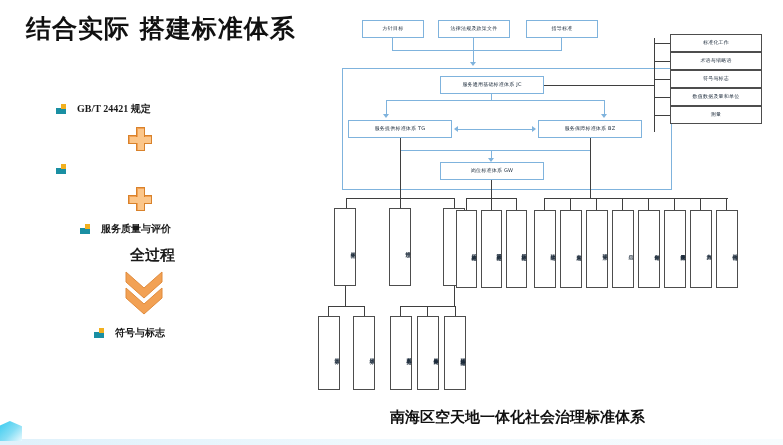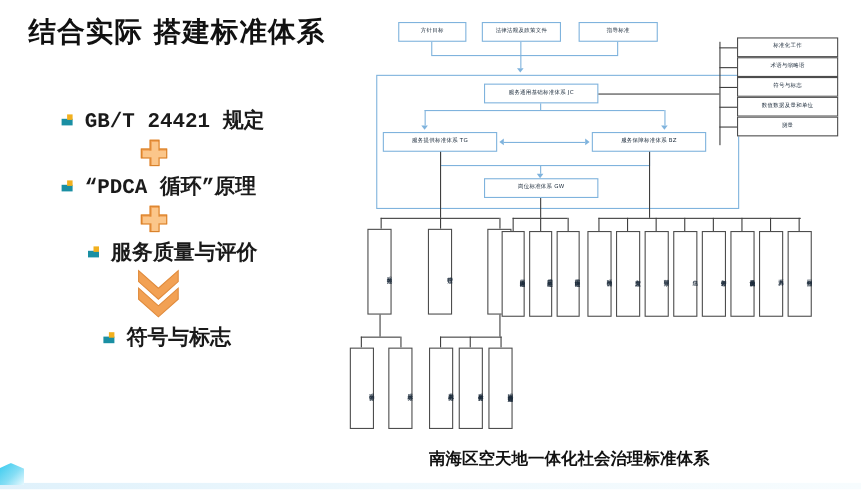--- a/index.html
+++ b/index.html
@@ -40,22 +40,22 @@
   }
   .bul-icon::before{
     content:"";position:absolute;left:0;bottom:0;width:10px;height:6px;
     background:#1a8fa3;
   }
   .bul-icon::after{
     content:"";position:absolute;left:5px;top:0px;width:5px;height:5px;
     background:#f2b01e;
   }
   .bul-text{
-    font-family:Liberation Mono, monospace;
-    font-size:19px;font-weight:bold;color:#1a1a1a;white-space:nowrap;
+    font-family:Liberation Serif, serif;
+    font-size:10px;font-weight:bold;color:#1a1a1a;white-space:nowrap;
   }
 
   .plus-wrap{height:34px;display:flex;align-items:center;}
   .plus{position:relative;width:24px;height:24px;margin-left:72px;}
   .plus i{position:absolute;background:#f2a154;border:1px solid #d9822b;box-sizing:border-box;}
   .plus i.h{left:0;top:8px;width:24px;height:9px;}
   .plus i.v{left:8px;top:0;width:9px;height:24px;}
   .plus u{position:absolute;left:9.5px;top:1.5px;width:6px;height:21px;background:#fbc68a;}
   .plus u.b{left:1.5px;top:9.5px;width:21px;height:6px;}
 
@@ -119,37 +119,37 @@
       <div class="plus">
         <i class="h"></i>
           <i class="v"></i>
           <u class="b"></u>
           <u></u>
       </div>
     </div>
 
     <div class="bullet-row">
       <span class="bul-icon"></span>
-      <span class="bul-text">“PDCA 循环”原理</span>
     </div>
 
     <div class="plus-wrap">
       <div class="plus">
         <i class="h"></i>
           <i class="v"></i>
           <u class="b"></u>
           <u></u>
       </div>
     </div>
 
     <div class="bullet-row" style="margin-left:24px;">
       <span class="bul-icon"></span>
       <span class="bul-text">服务质量与评价</span>
     </div>
 
+    <div class="plain-text">全过程</div>
 
     <div class="chev-wrap">
       <div class="chev">
         <svg width="40" height="46" viewBox="0 0 40 46">
           <polygon points="2,2 20,18 38,2 38,12 20,28 2,12" fill="#f2a154" stroke="#e08b3c" stroke-width="1"></polygon>
           <polygon points="2,18 20,34 38,18 38,28 20,44 2,28" fill="#f2a154" stroke="#e08b3c" stroke-width="1"></polygon>
         </svg>
       </div>
     </div>
 

